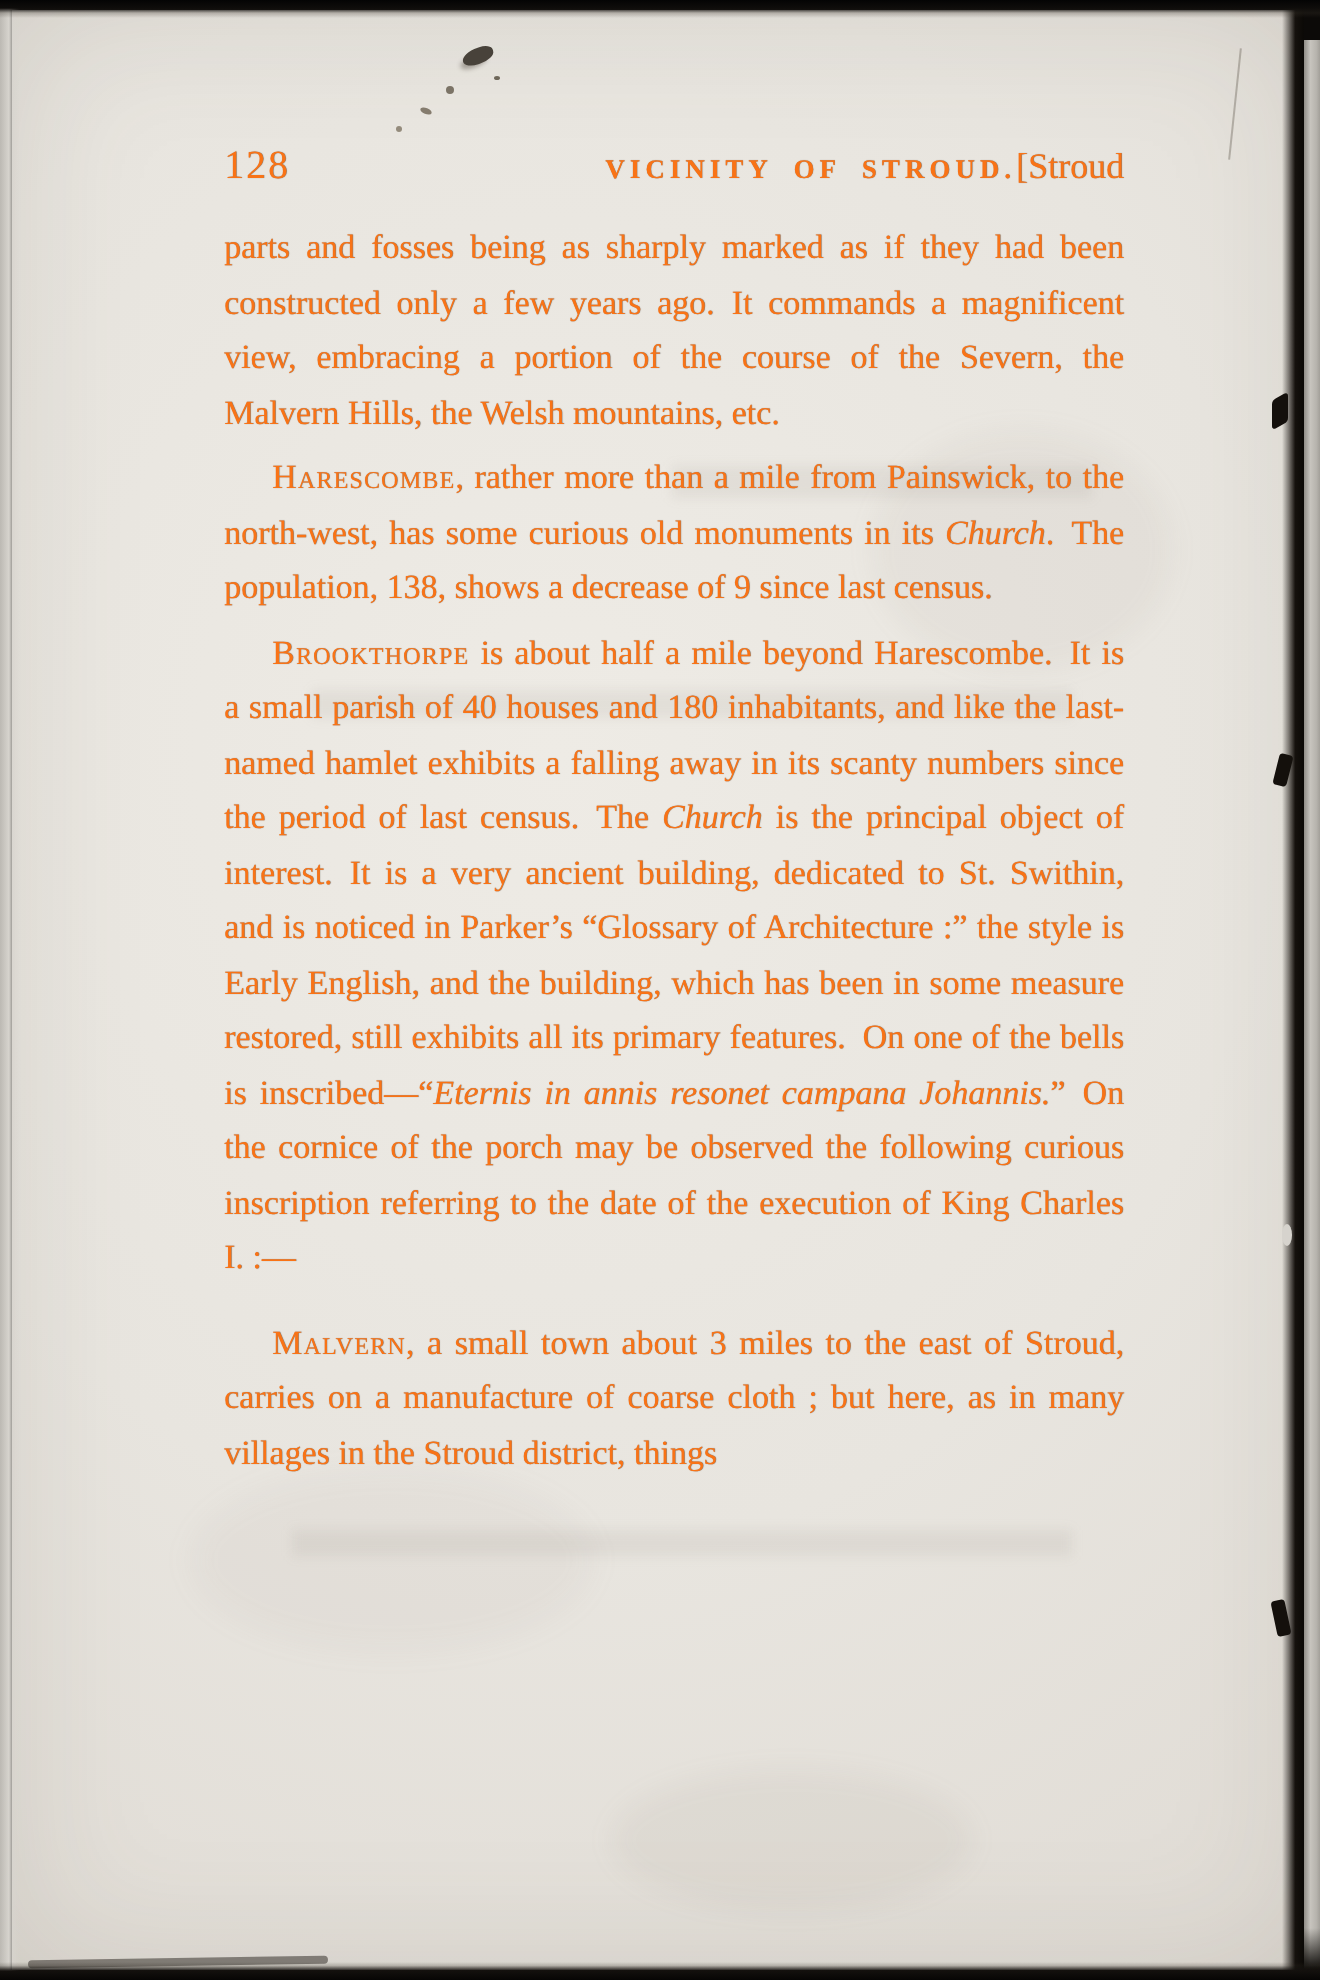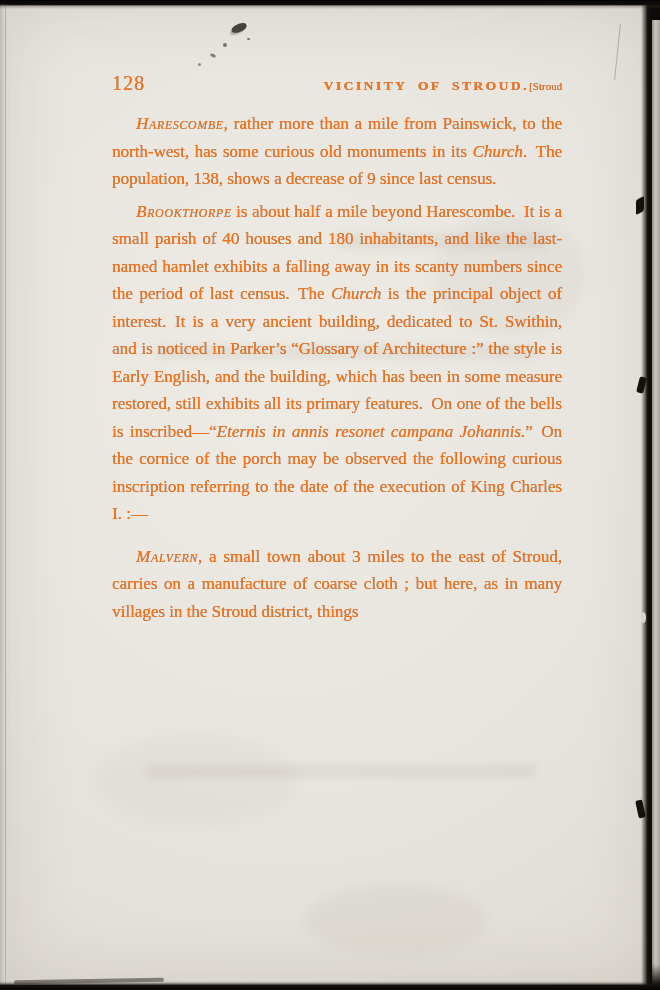--- a/index.html
+++ b/index.html
@@ -70,30 +70,30 @@
 
   
   .text-block {
     position:absolute; left:112px; top:72px; width:450px;
     color:#f97316;
     text-shadow:0.2px 0.2px 0.4px rgba(38,31,23,0.55);
   }
   .page-header { display:flex; align-items:baseline; margin-bottom:15px; }
   .page-number { font-size:20px; letter-spacing:1px; }
   .running-title { flex:1; text-align:right; font-size:13.5px; font-weight:bold; letter-spacing:2.5px; word-spacing:5px; }
-  .catchword { font-size:11px; }
+  .catchword { font-size:18px; }
 
   .body-text .para {
     margin:5px 0 0; font-size:17px; line-height:27.5px;
     text-align:justify; text-justify:inter-word;
   }
   .body-text .para:first-child { margin-top:0; }
   .para.indent { text-indent:24px; }
   .r-italic { font-style:italic; }
-  .r-smallcaps { font-variant:small-caps; letter-spacing:0.6px;font-style:italic; }
+  .r-smallcaps { font-variant:small-caps; letter-spacing:0.6px; }
 
   .inscription-block {
     margin:13px 0 15px; text-align:center;
     font-size:14.5px; font-weight:bold; line-height:25px; letter-spacing:0.2px;
   }
   .inscription-line:last-child { padding-left:22px; }
 </style>
 </head>
 <body>
 
@@ -115,20 +115,21 @@
   <div class="smudge s5"></div>
   <div class="crease"></div>
 
   <div class="text-block">
     <div class="page-header">
       <span class="page-number">128</span>
       <span class="running-title">VICINITY OF STROUD.</span>
       <span class="catchword">[Stroud</span>
     </div>
     <div class="body-text">
+        <p class="para"><span class="r-normal">parts and fosses being as sharply marked as if they had been constructed only a few years ago. It commands a magnificent view, embracing a portion of the course of the Severn, the Malvern Hills, the Welsh mountains, etc.</span></p>
         <p class="para indent"><span class="r-smallcaps">Harescombe</span><span class="r-normal">, rather more than a mile from Painswick, to the north-west, has some curious old monuments in its </span><span class="r-italic">Church</span><span class="r-normal">. The population, 138, shows a decrease of 9 since last census.</span></p>
         <p class="para indent"><span class="r-smallcaps">Brookthorpe</span><span class="r-normal"> is about half a mile beyond Harescombe. It is a small parish of 40 houses and 180 inhabitants, and like the last-named hamlet exhibits a falling away in its scanty numbers since the period of last census. The </span><span class="r-italic">Church</span><span class="r-normal"> is the principal object of interest. It is a very ancient building, dedicated to St. Swithin, and is noticed in Parker’s “Glossary of Architecture :” the style is Early English, and the building, which has been in some measure restored, still exhibits all its primary features. On one of the bells is inscribed—“</span><span class="r-italic">Eternis in annis resonet campana Johannis.</span><span class="r-normal">” On the cornice of the porch may be observed the following curious inscription referring to the date of the execution of King Charles I. :—</span></p>
         <div class="inscription-block">
         </div>
         <p class="para indent"><span class="r-smallcaps">Malvern</span><span class="r-normal">, a small town about 3 miles to the east of Stroud, carries on a manufacture of coarse cloth ; but here, as in many villages in the Stroud district, things</span></p>
       </div>
   </div>
 
   <div class="right-shadow"></div>
   <div class="notch n1"></div>

